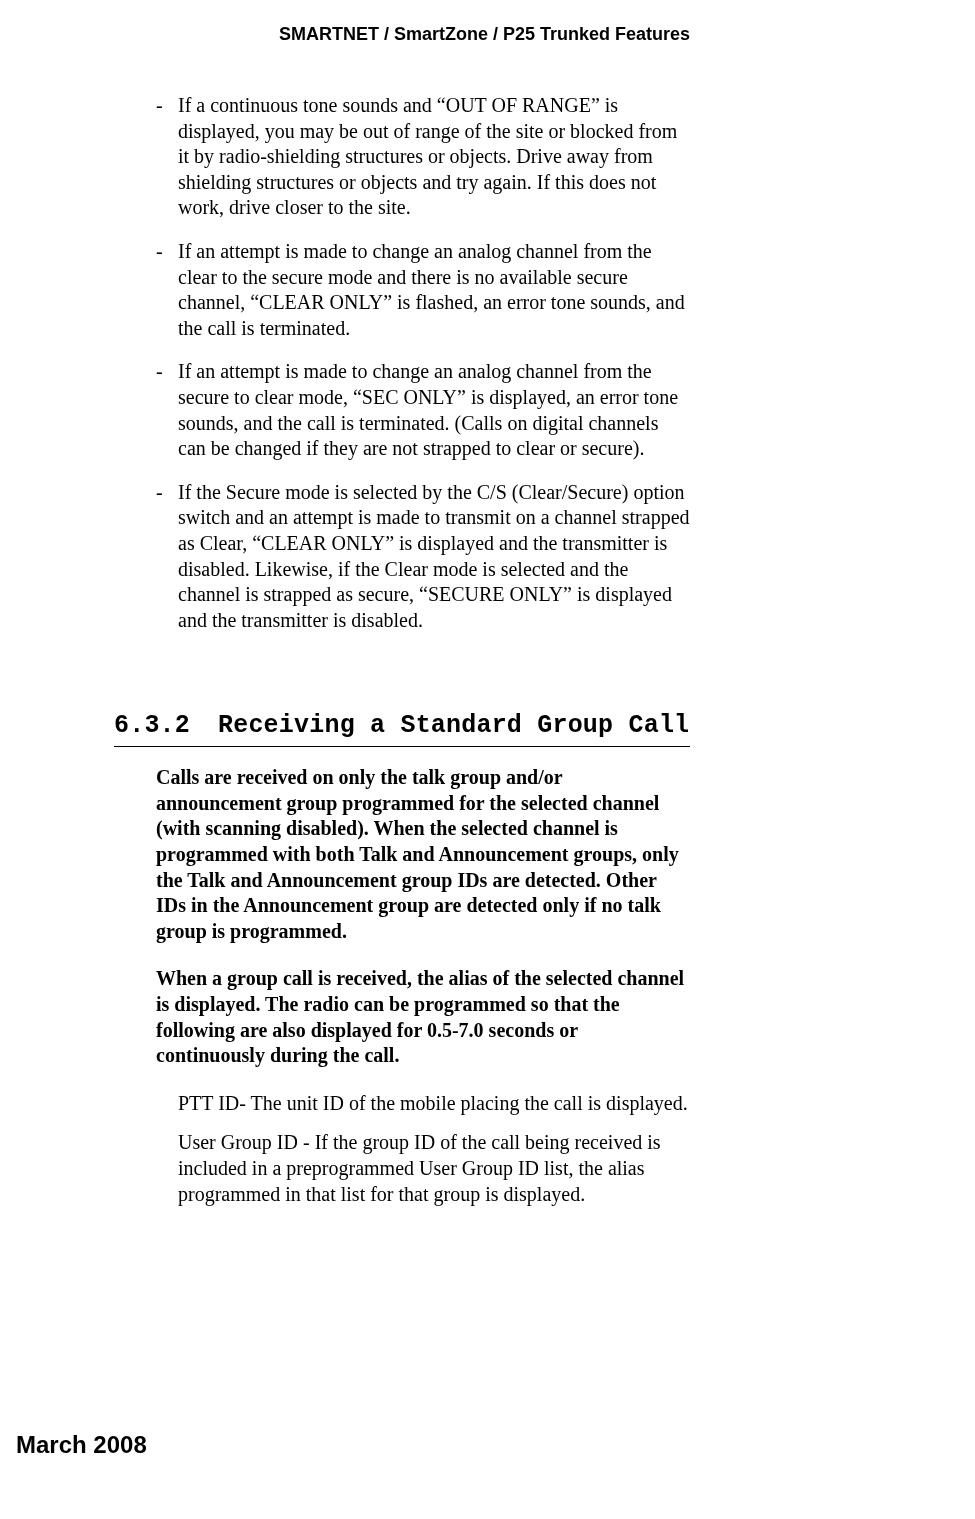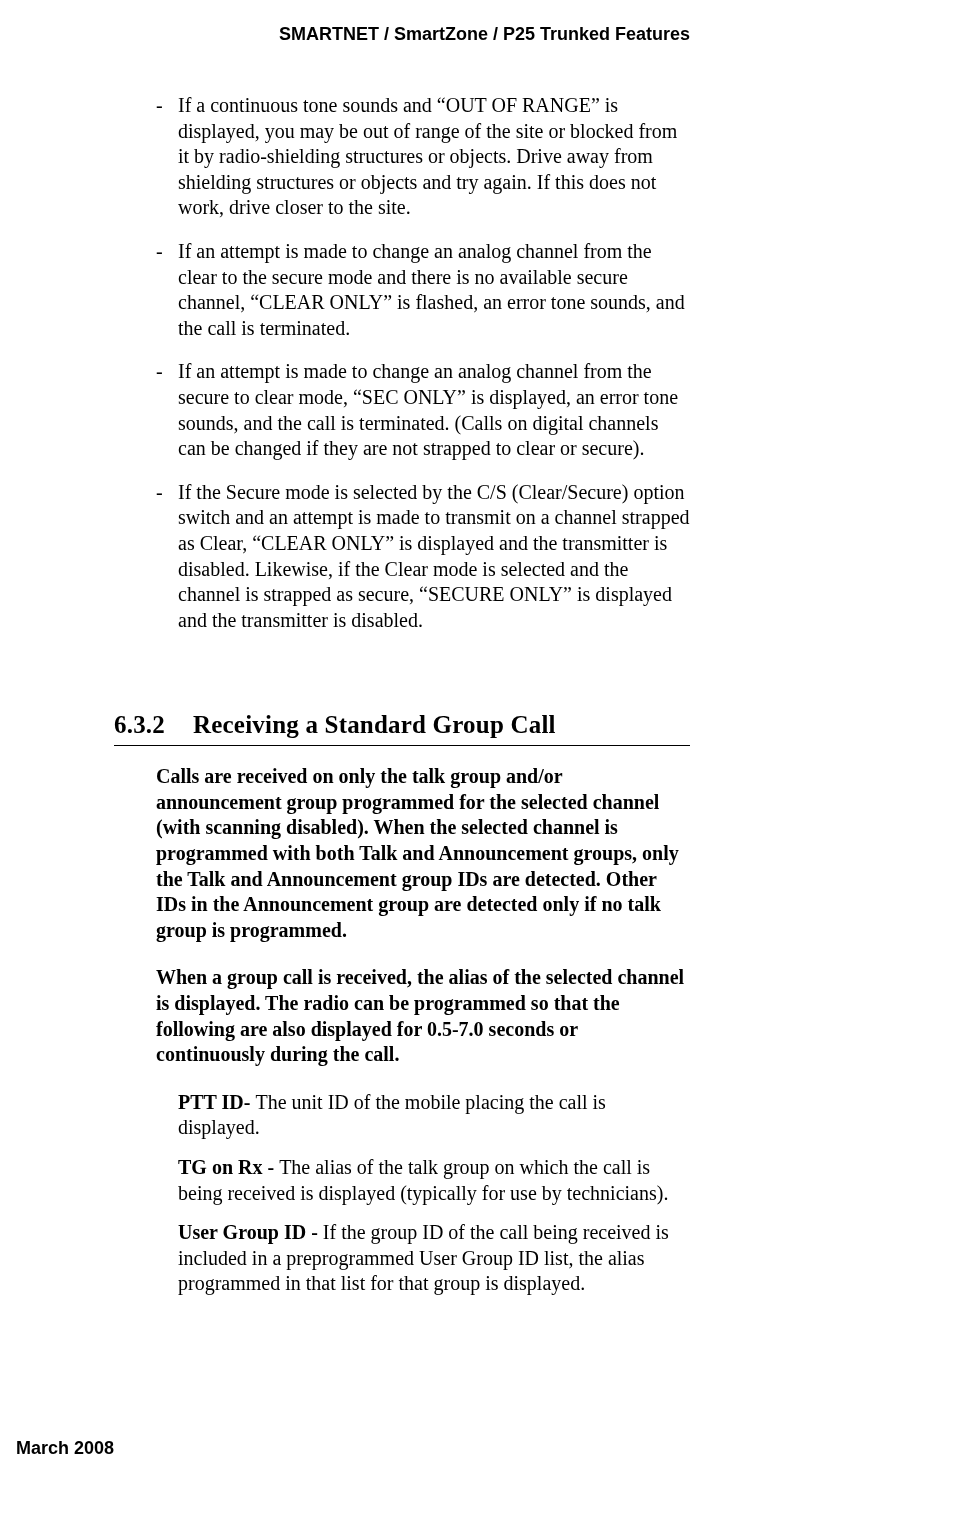--- a/index.html
+++ b/index.html
@@ -43,21 +43,21 @@
     content: "-";
     position: absolute;
     left: 0;
     top: 0;
   }
   .section-heading-wrap {
     margin-top: 78px;
     margin-left: -42px; 
   }
   .section-heading {
-    font-family: Liberation Serif, serif;
+    font-family: Liberation Mono, monospace;
     font-weight: bold;
     font-size: 25px;
     letter-spacing: 0.2px;
   }
   .section-heading .num {
     display: inline-block;
     margin-right: 28px;
   }
   hr.rule {
     border: none;
@@ -71,29 +71,29 @@
     font-weight: bold;
   }
   .def-block {
     margin-left: 22px;
   }
   .def {
     font-size: 20px;
     line-height: 1.28;
     margin: 0 0 14px 0;
   }
-  .def b { font-weight: bold; text-align: right; }
+  .def b { font-weight: normal; text-align: right; }
   .footer {
     position: absolute;
     left: 86px;
     right: 86px;
     bottom: 60px;
     font-family: Arial, Helvetica, sans-serif;
     font-weight: bold;
-    font-size: 18px;
+    font-size: 24px;
     display: flex;
     justify-content: space-between;
     align-items: flex-start;
   }
   .footer-left {
     margin-left: -70px; 
   }
   .footer .page-num {
     margin-left: 14px;
   }
@@ -122,23 +122,20 @@
     </div>
 
     <p class="para">Calls are received on only the talk group and/or announcement group programmed for the selected channel (with scanning disabled). When the selected channel is programmed with both Talk and Announcement groups, only the Talk and Announcement group IDs are detected. Other IDs in the Announcement group are detected only if no talk group is programmed.</p>
     <p class="para">When a group call is received, the alias of the selected channel is displayed. The radio can be programmed so that the following are also displayed for 0.5-7.0 seconds or continuously during the call.</p>
 
     <div class="def-block">
       <p class="def">
         <b>PTT ID- </b><span>The unit ID of the mobile placing the call is displayed.</span>
       </p>
       <p class="def">
-        <b>TG on Rx - </b><span>The alias of the talk group on which the call is being received is displayed (typically for use by technicians).</span>
-      </p>
-      <p class="def">
         <b>User Group ID - </b><span>If the group ID of the call being received is included in a preprogrammed User Group ID list, the alias programmed in that list for that group is displayed.</span>
       </p>
     </div>
 
   </div>
 
   <div class="footer">
     <span class="footer-left">March 2008</span>
   </div>
 

